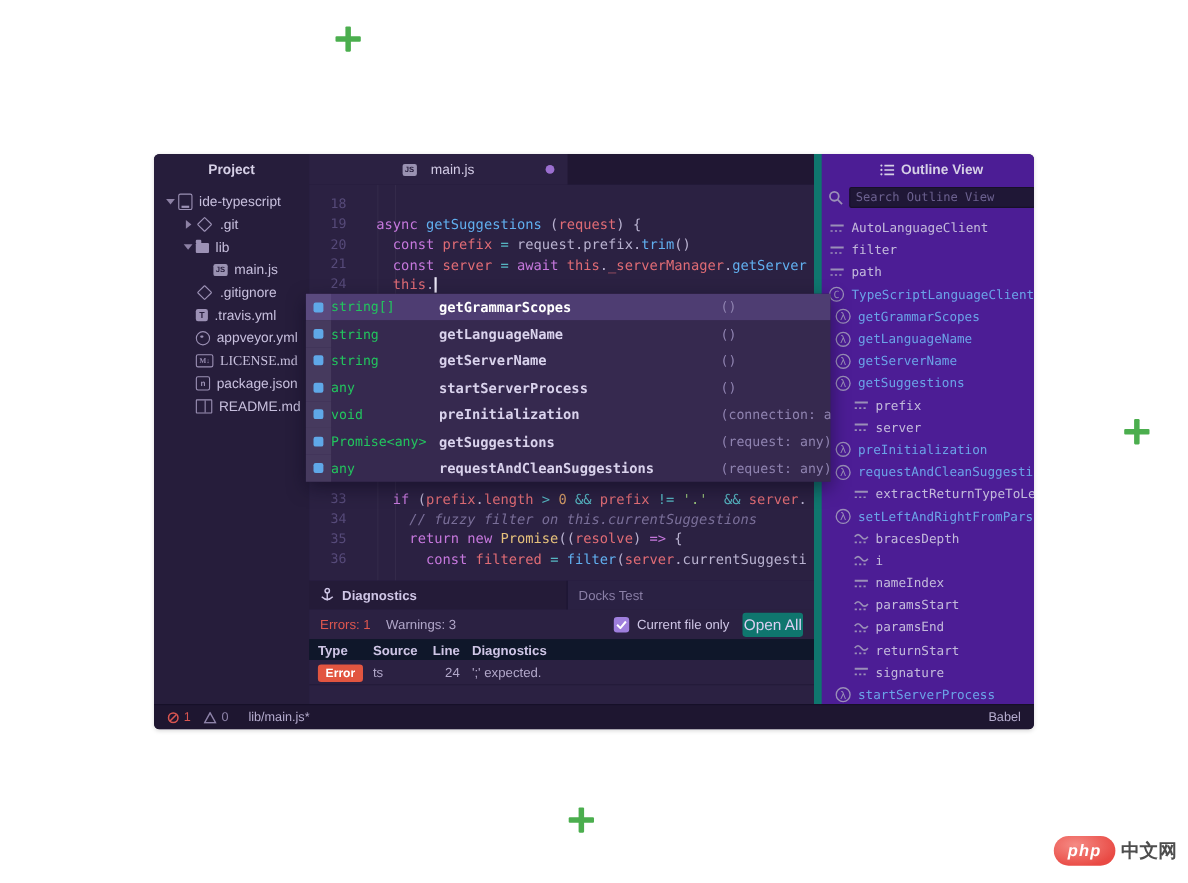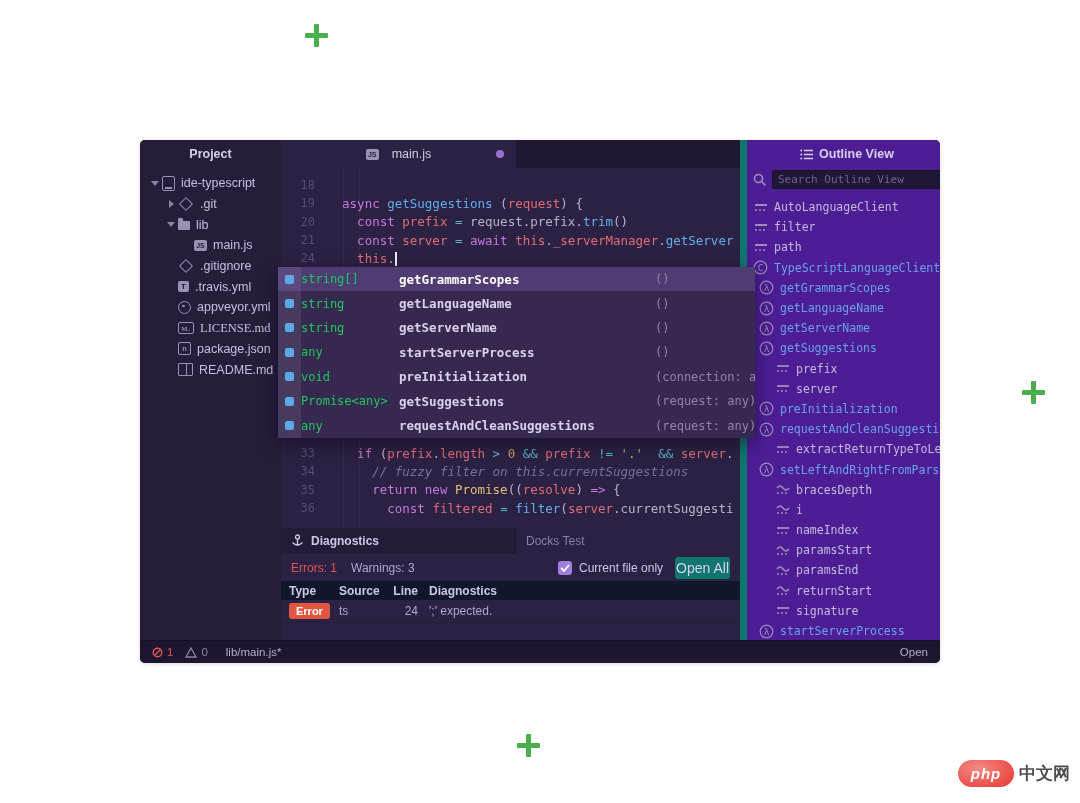--- a/index.html
+++ b/index.html
@@ -554,20 +554,20 @@
       </svg>
       <span>1</span>
     </span>
     <span class="sb-group sb-warn">
       <svg width="12" height="11" viewBox="0 0 12 11">
         <path d="M6 1 L11 10 L1 10 Z" fill="none" stroke="#8d82a8" stroke-width="1.3"></path>
       </svg>
       <span>0</span>
     </span>
     <span class="sb-file">lib/main.js*</span>
-    <span class="sb-right">Open</span>
+    <span class="sb-right">Babel</span>
   </div>
 </div>
 
 <div class="watermark">
   <span class="wm-oval">php</span>
   <span class="wm-text">中文网</span>
 </div>
 
 </body></html>

